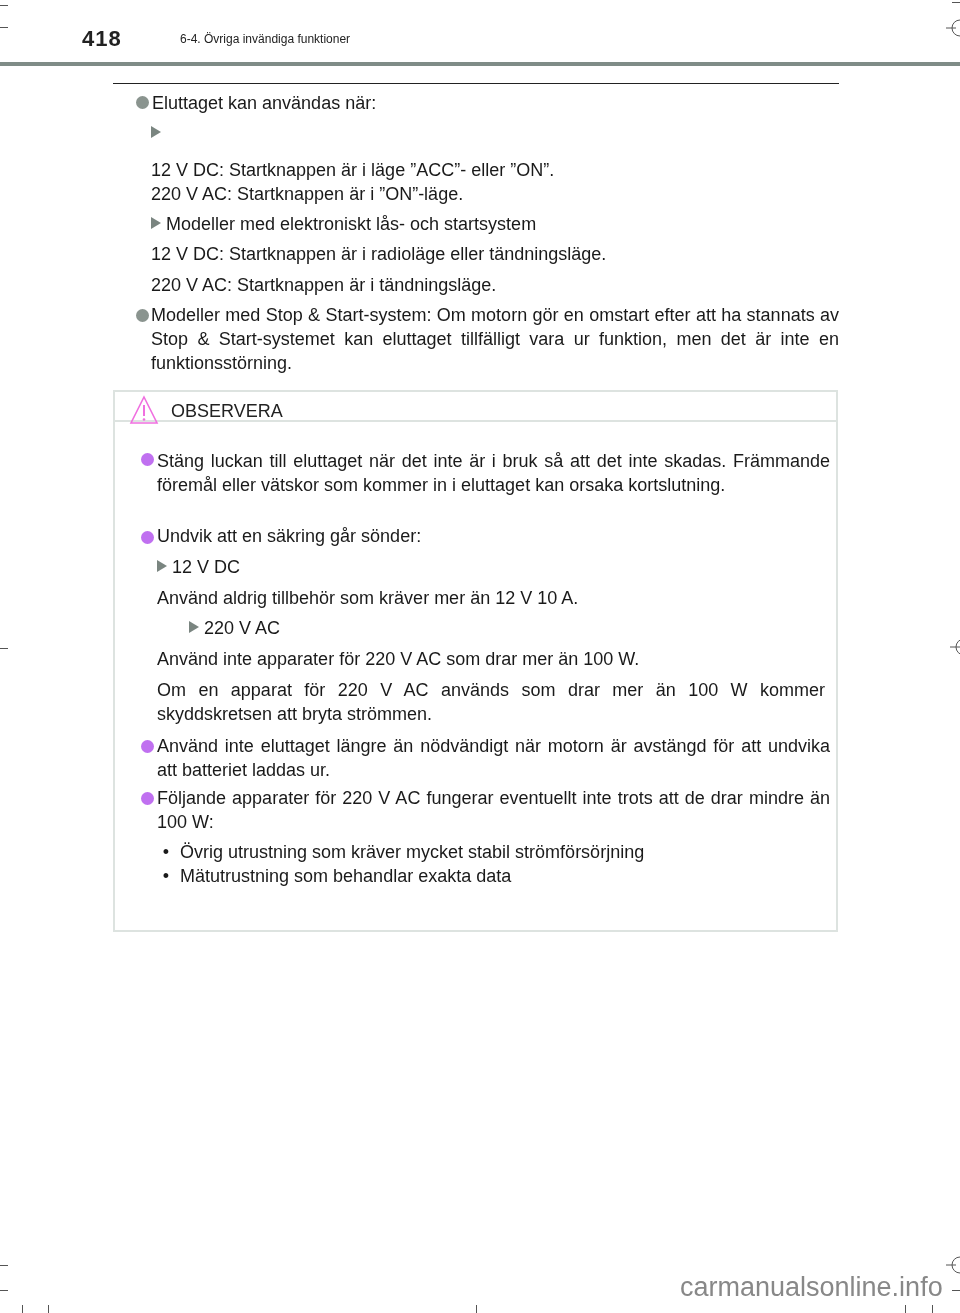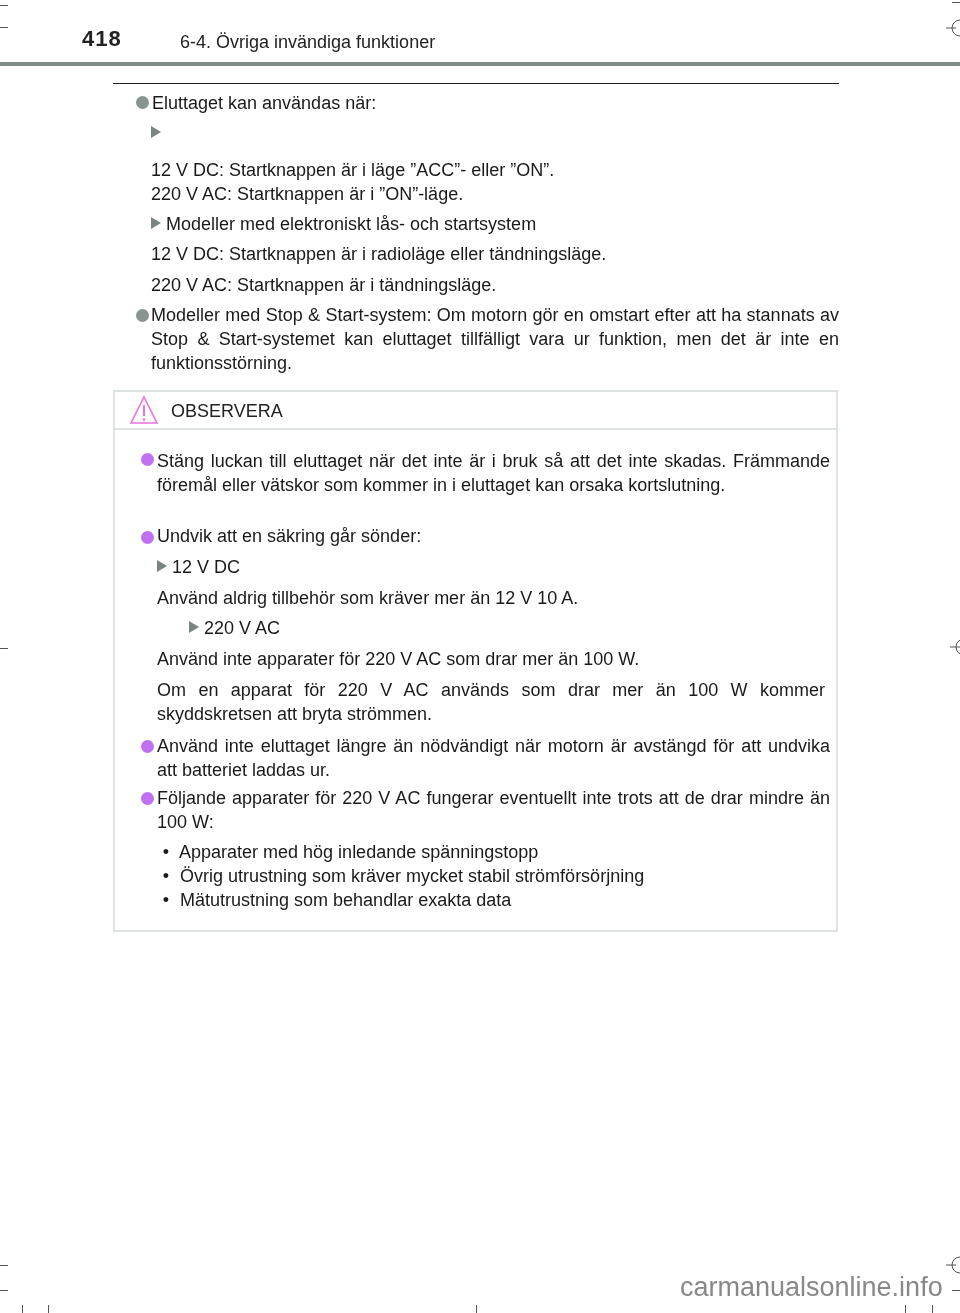--- a/index.html
+++ b/index.html
@@ -7,21 +7,21 @@
     width: 960px; height: 1313px; position: relative; overflow: hidden;
     background: #ffffff; color: #1a1a1a;
     font-family: "Liberation Sans", sans-serif;
   }
   .page-number {
     position: absolute; left: 82px; top: 26px;
     font-size: 22px; font-weight: bold; letter-spacing: 1px; color: #222;
   }
   .section-title {
     position: absolute; left: 180px; top: 32px;
-    font-size: 18px; color: #222;
+    font-size: 12px; color: #222;
   }
   .header-rule {
     position: absolute; left: 0; top: 62px; width: 960px; height: 4px;
     background: #7f8c87;
   }
   .top-rule {
     position: absolute; left: 113px; top: 83px; width: 726px; height: 1px;
     background: #222;
   }
   .crop { position: absolute; background: #555; }
@@ -45,21 +45,21 @@
   }
   .para {
     position: absolute; line-height: 24px; text-align: justify;
     text-align-last: left;
   }
   .caution-box {
     position: absolute; left: 113px; top: 390px; width: 725px; height: 542px;
     border: 2px solid #dde3e0; box-sizing: border-box;
   }
   .caution-header {
-    position: absolute; left: 0; top: 0; width: 100%; height: 38px;
+    position: absolute; left: 0; top: 0; width: 100%; height: 30px;
     border-bottom: 2px solid #dde3e0; box-sizing: border-box;
   }
   .caution-title {
     position: absolute; left: 56px; top: 9px; font-size: 18px; color: #222;
   }
   .warn-icon { position: absolute; left: 14px; top: 3px; width: 30px; height: 30px; }
   .sub-bullets { position: absolute; line-height: 24px; }
   .watermark {
     position: absolute; left: 680px; top: 1272px; font-size: 27px;
     color: #888; letter-spacing: 0px;
@@ -145,19 +145,18 @@
   <div class="line" style="left:157px;top:648px;">Använd inte apparater för 220 V AC som drar mer än 100 W.</div>
   <div class="para" style="left:157px;top:678px;width:668px;">Om en apparat för 220 V AC används som drar mer än 100 W kommer skyddskretsen att bryta strömmen.</div>
 
   <span class="bullet-dot violet-dot" style="position:absolute;left:141px;top:740px;"></span>
   <div class="para" style="left:157px;top:734px;width:673px;">Använd inte eluttaget längre än nödvändigt när motorn är avstängd för att undvika att batteriet laddas ur.</div>
 
   <span class="bullet-dot violet-dot" style="position:absolute;left:141px;top:792px;"></span>
   <div class="para" style="left:157px;top:786px;width:673px;">Följande apparater för 220 V AC fungerar eventuellt inte trots att de drar mindre än 100 W:</div>
 
   <div class="sub-bullets" style="left:157px;top:840px;">
-    <div><span style="display:inline-block;width:18px;text-align:center;">•</span> <span>Apparater med hög inledande spänningstopp</span></div>
     <div><span style="display:inline-block;width:18px;text-align:center;">•</span> <span>Övrig utrustning som kräver mycket stabil strömförsörjning</span></div>
     <div><span style="display:inline-block;width:18px;text-align:center;">•</span> <span>Mätutrustning som behandlar exakta data</span></div>
   </div>
 </div>
 
 <div class="watermark">carmanualsonline.info</div>
 
 </body></html>

